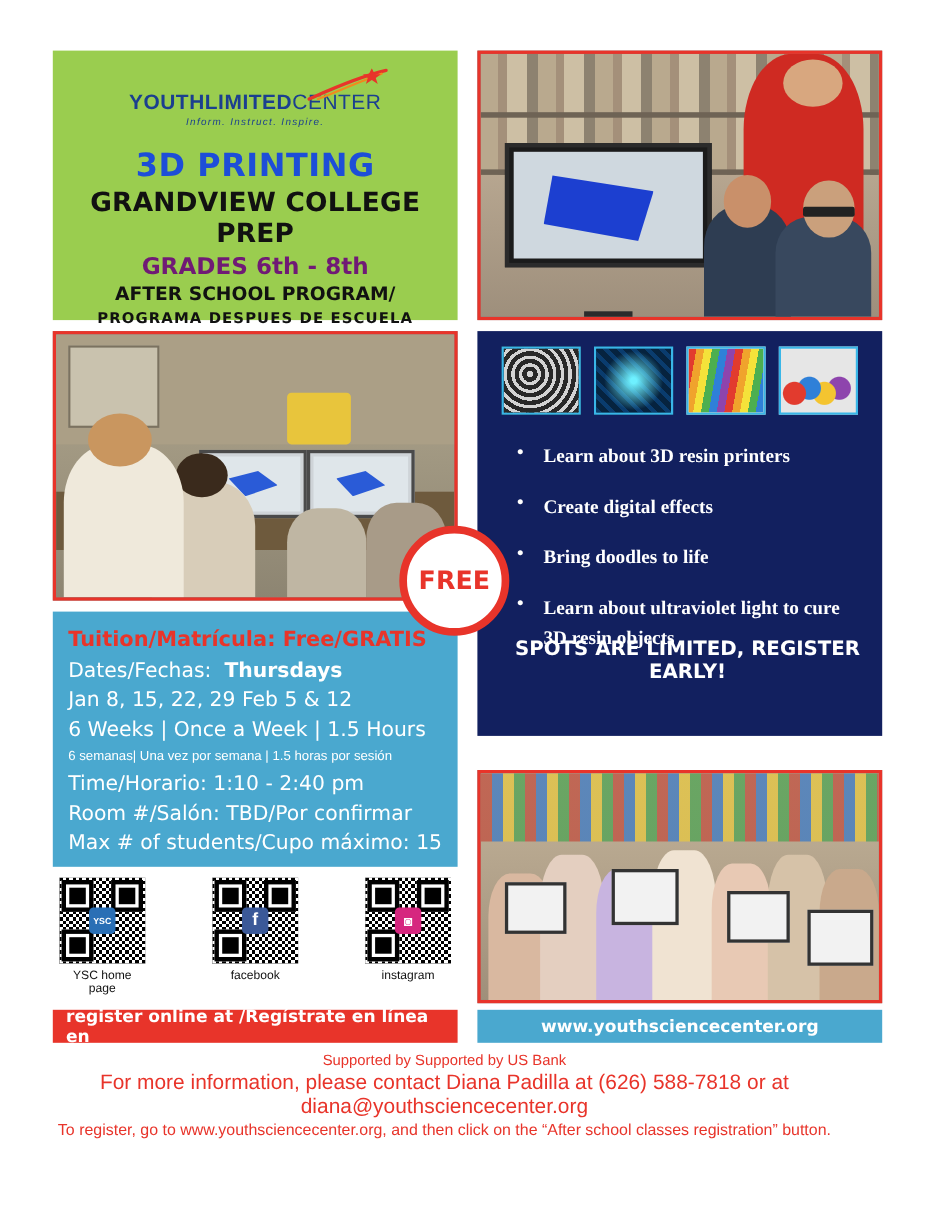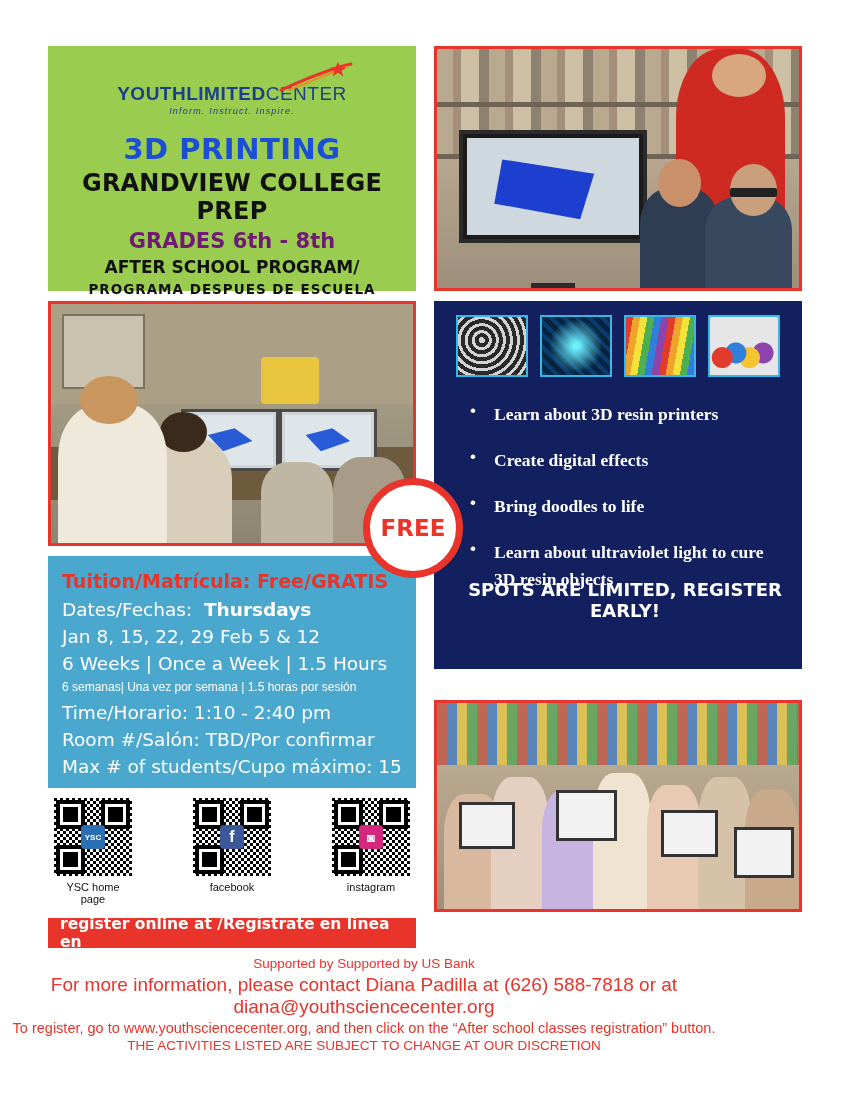--- a/index.html
+++ b/index.html
@@ -260,21 +260,21 @@
     font-family:"DejaVu Sans", sans-serif;
   }
   .reg-right {
     left:434px; top:918px; width:368px; height:30px; background:#4aa8cf;
     position:absolute; color:#fff; font-size:15.5px; font-weight:700;
     display:flex; align-items:center; justify-content:center; box-sizing:border-box;
     font-family:"DejaVu Sans", sans-serif;
   }
 
   
-  .footer { position:absolute; left:0; top:956px; width:728px; text-align:center; }
+  .footer { position:absolute; left:0; top:956px; width:728px; text-align:center;padding-left:40px; }
   .footer div { color:#e8342a; }
   .f1 { font-size:13.5px; }
   .f2 { font-size:19px; margin-top:3px; }
   .f3 { font-size:14.5px; margin-top:2px; }
   .f4 { font-size:13.5px; margin-top:2px; }
 </style>
 </head>
 <body>
 
 <div class="page">
@@ -434,21 +434,21 @@
       <div class="grp-kid" style="left:72%;width:15%;height:64%;background:#d6c2a8"></div>
       <div class="grp-kid" style="left:85%;width:15%;height:58%;background:#c9a98c"></div>
       <div class="grp-tablet" style="left:6%;top:48%;width:14%;height:20%"></div>
       <div class="grp-tablet" style="left:33%;top:42%;width:15%;height:22%"></div>
       <div class="grp-tablet" style="left:62%;top:52%;width:14%;height:20%"></div>
       <div class="grp-tablet" style="left:82%;top:60%;width:15%;height:22%"></div>
     </div>
   </div>
 
   <div class="reg-left">register online at /Regístrate en línea en</div>
+  <div class="reg-right">www.youthsciencecenter.org</div>
 
   <div class="footer">
     <div class="f1">Supported by Supported by US Bank</div>
     <div class="f2">For more information, please contact Diana Padilla at (626) 588-7818 or at diana@youthsciencecenter.org</div>
     <div class="f3">To register, go to www.youthsciencecenter.org, and then click on the “After school classes registration” button.</div>
-    <div class="f4">THE ACTIVITIES LISTED ARE SUBJECT TO CHANGE AT OUR DISCRETION</div>
   </div>
 
 </div>
 
 </body></html>

